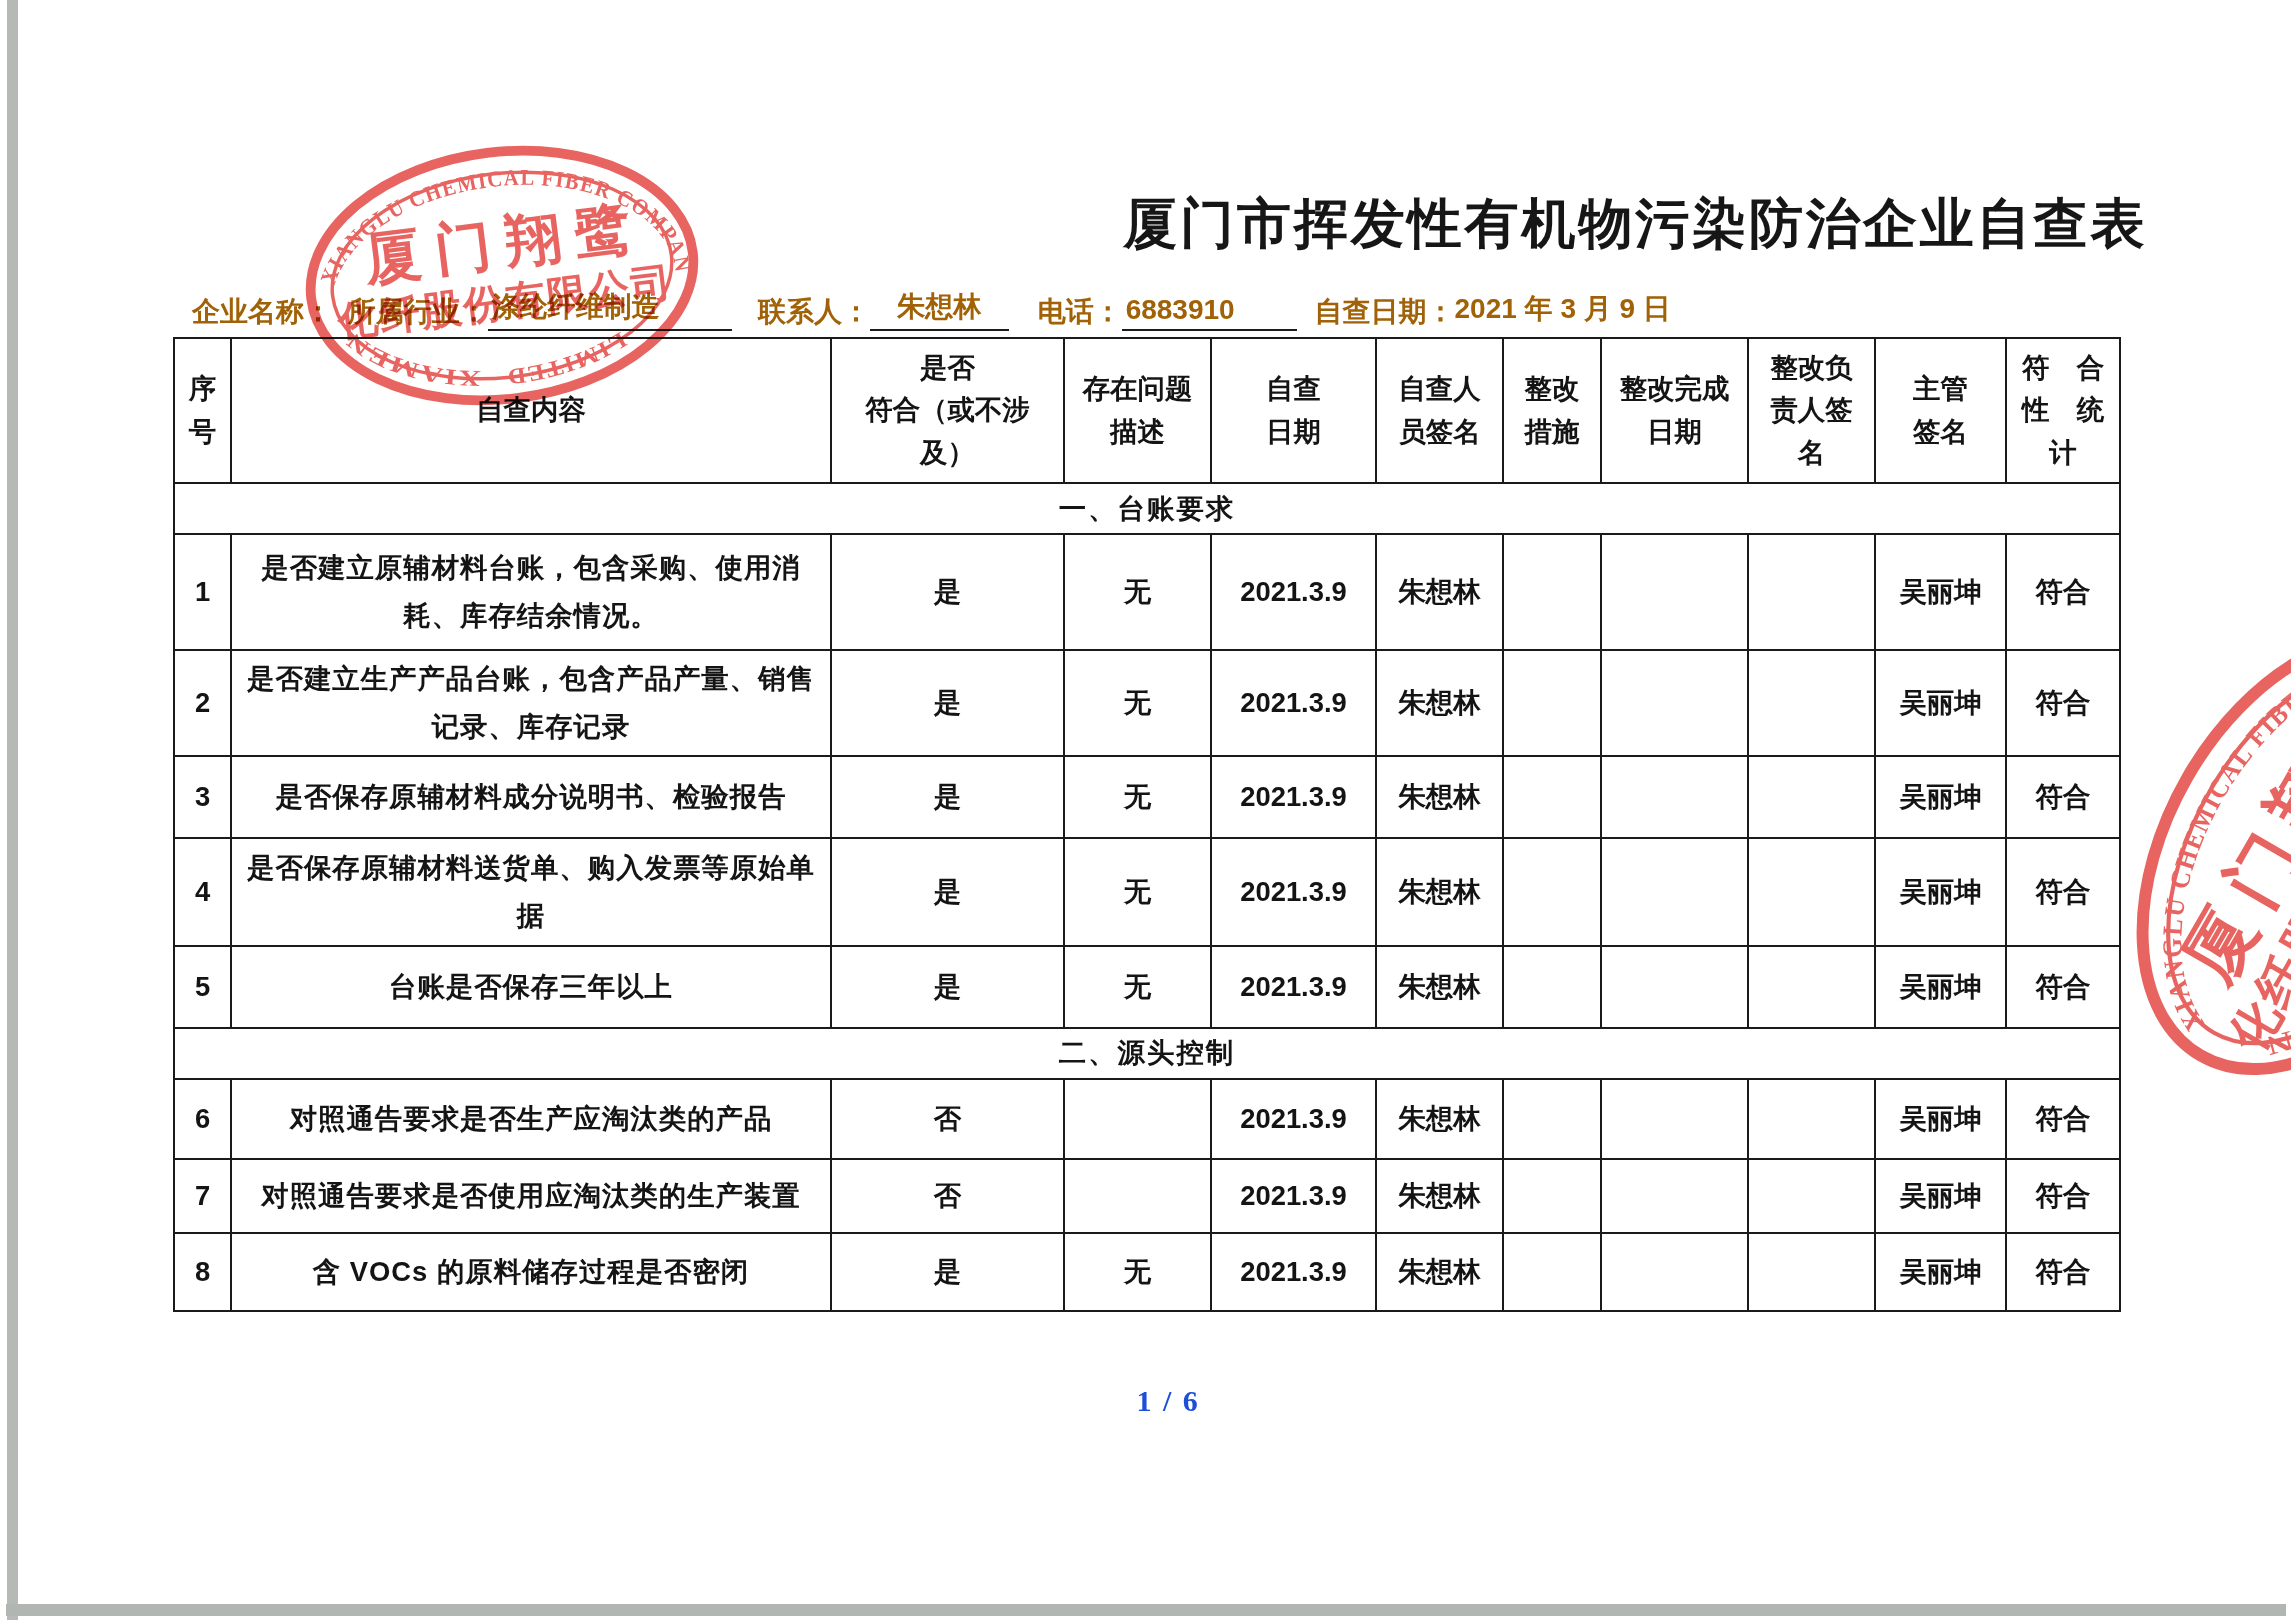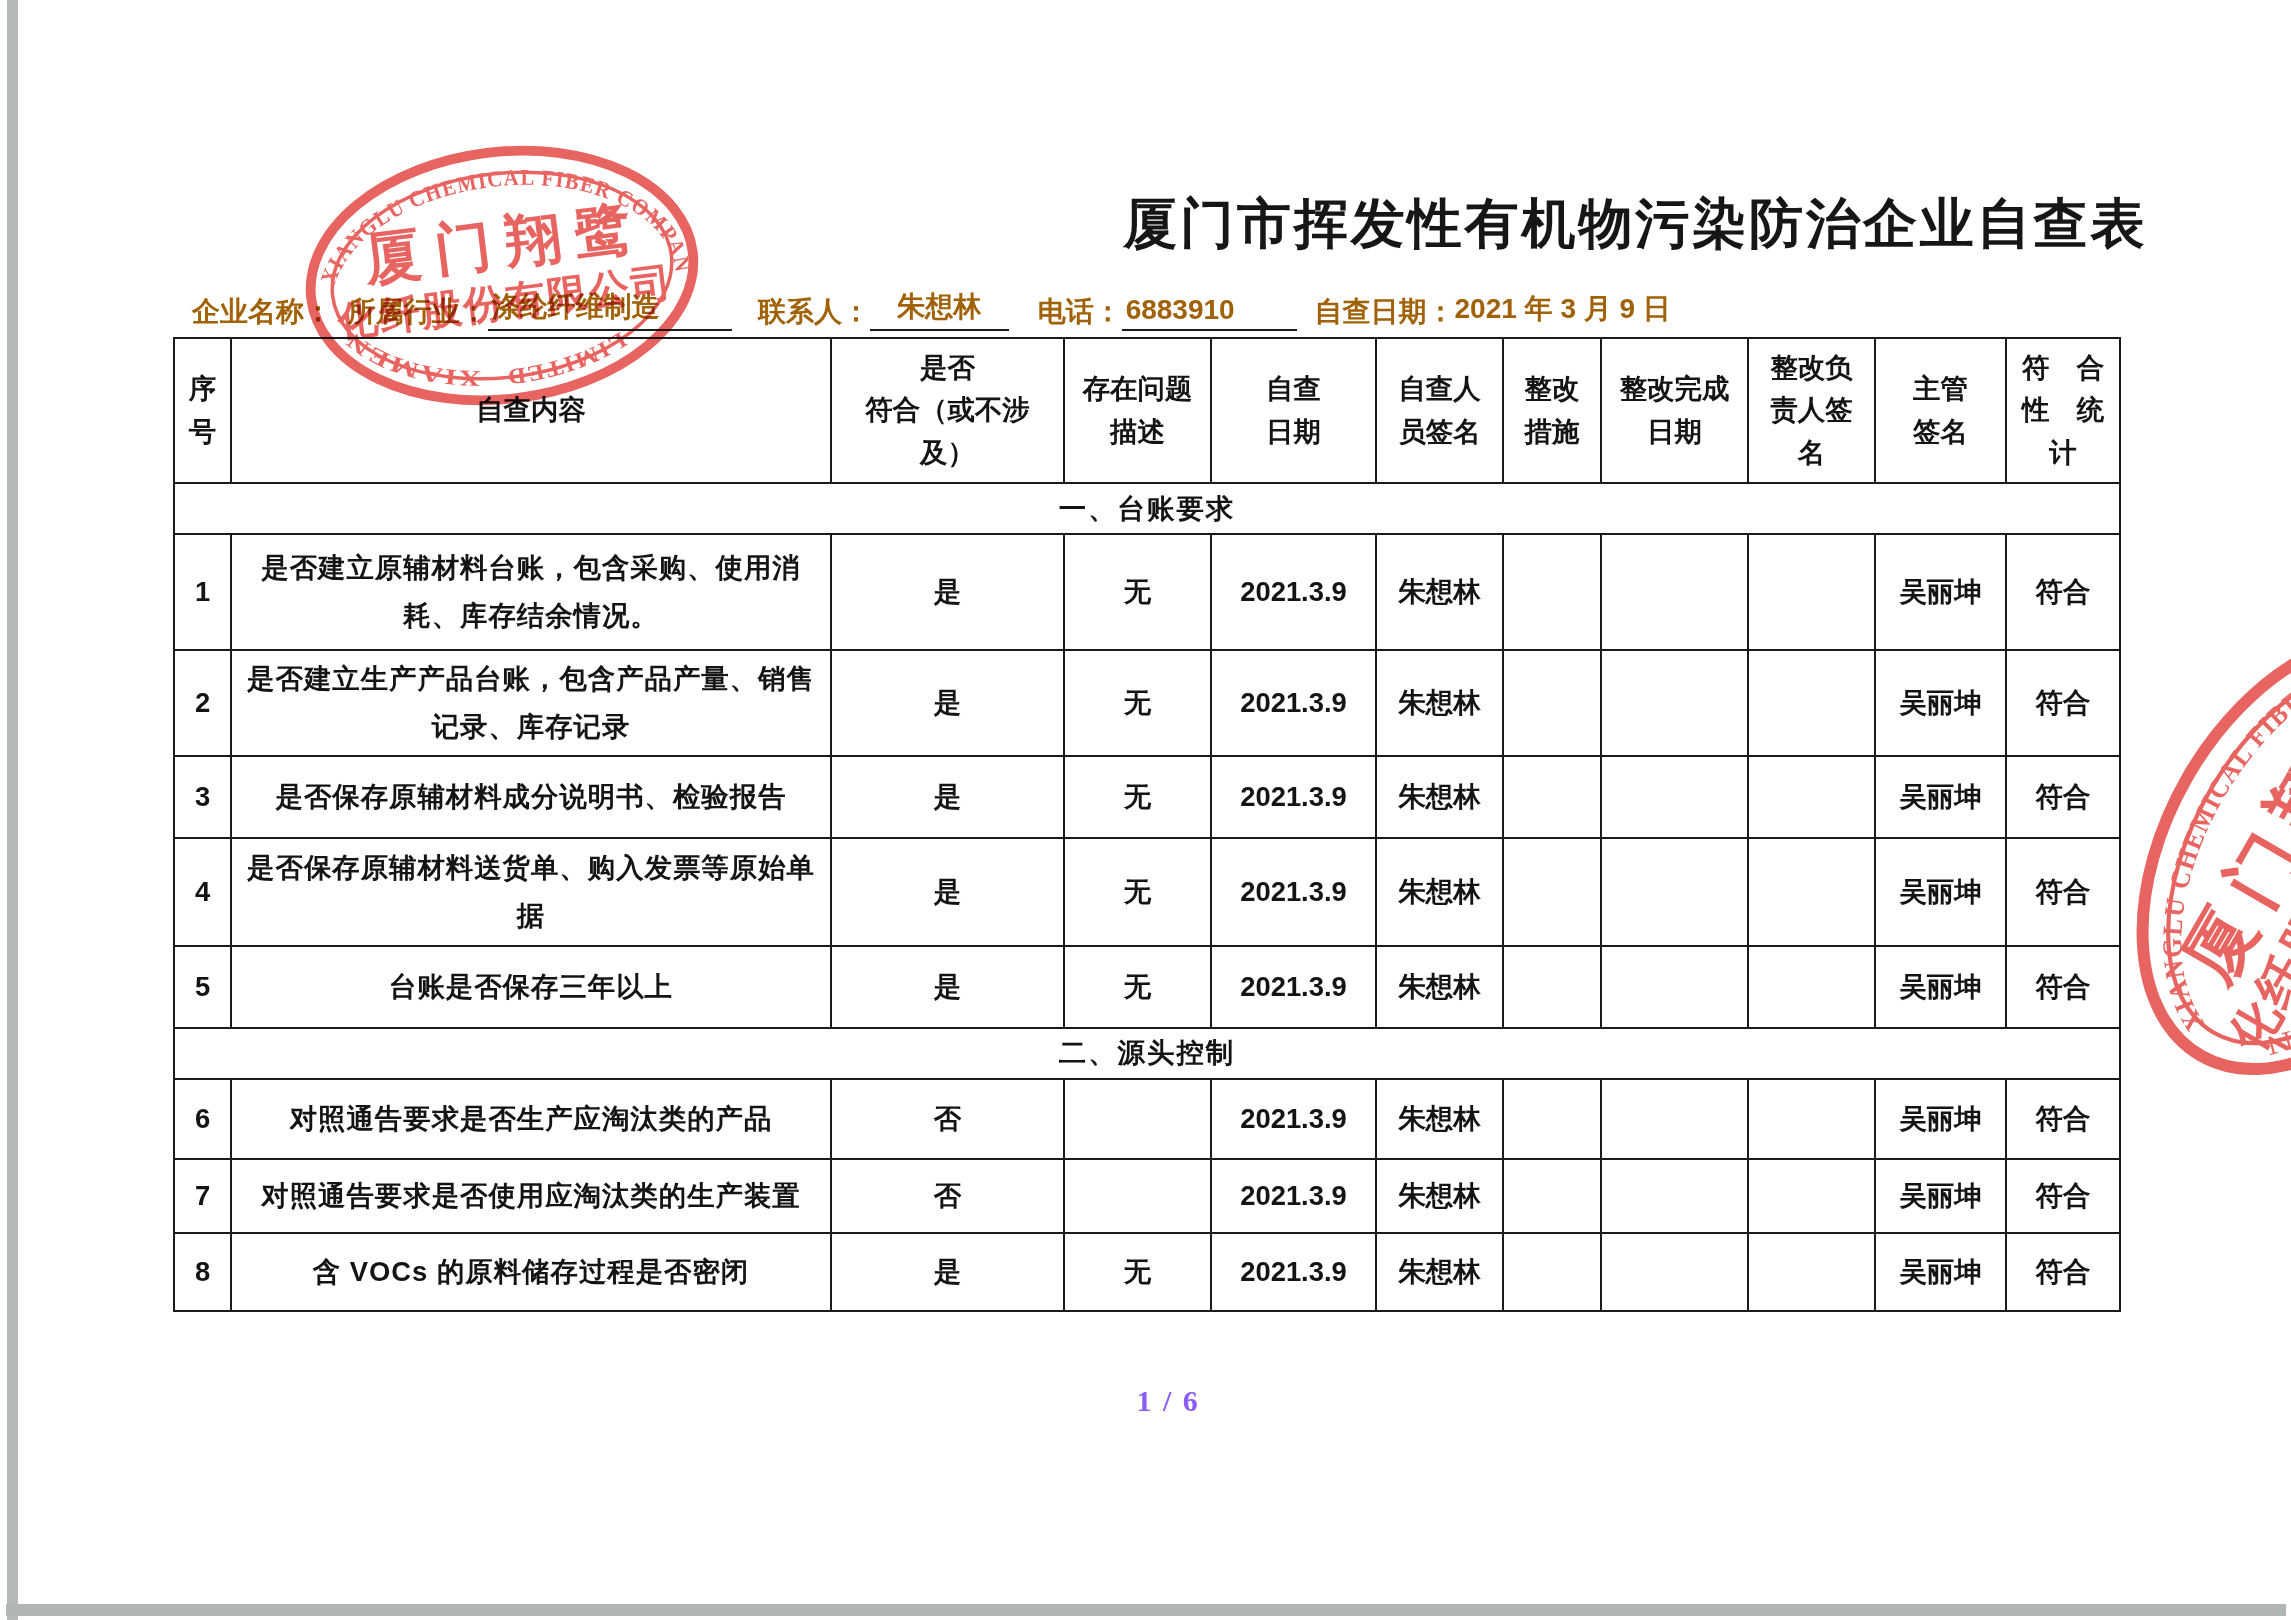--- a/index.html
+++ b/index.html
@@ -47,21 +47,21 @@
   table.selfcheck th{white-space:pre-line;line-height:1.55;font-weight:600;}
   tr.header-row{height:145px;}
   tr.section-row{height:51px;}
   td.section-cell{text-align:left;padding:3.9px 7.8px 3.9px 9.8px;letter-spacing:2px;}
   td.content-cell{text-align:left;padding:5.9px 11.8px 5.9px 25.5px;line-height:1.75;letter-spacing:1px;margin-left:11px;}
 
   .page-footer{
     position:absolute;top:1384px;left:173px;width:1947px;text-align:center;
     transform:translateX(21.6px);
     font-family:"Liberation Serif","DejaVu Serif",serif;
-    font-size:30px;font-weight:700;letter-spacing:2px;color:#8b5cf6;
+    font-size:30px;font-weight:700;letter-spacing:2px;color:#1d4ed8;
   }
 
   
   .stamp{position:absolute;mix-blend-mode:multiply;opacity:0.82;}
   .stamp-left{left:301px;top:143px;transform:rotate(-7deg);}
   .stamp-right{left:2117px;top:720px;transform:rotate(-60deg) scale(1.22);}
   .ring-outer{fill:none;stroke:#e2423e;stroke-width:10;}
   .ring-inner{fill:none;stroke:#e2423e;stroke-width:3.5;}
   .ring-text{fill:#e2423e;font-size:23px;font-weight:700;letter-spacing:1.5px;
     font-family:"Liberation Serif","DejaVu Serif",serif;}

